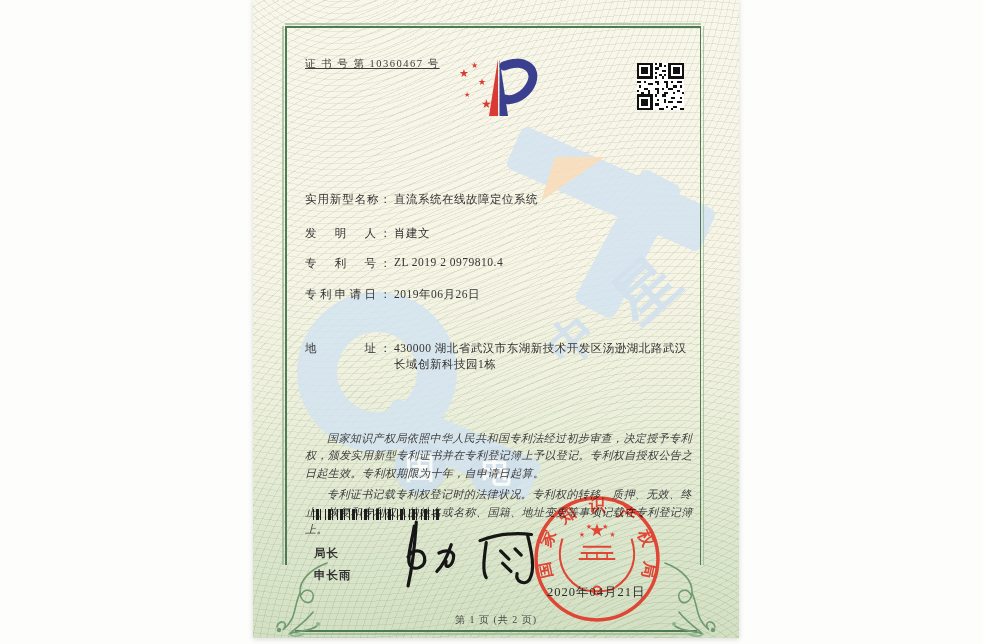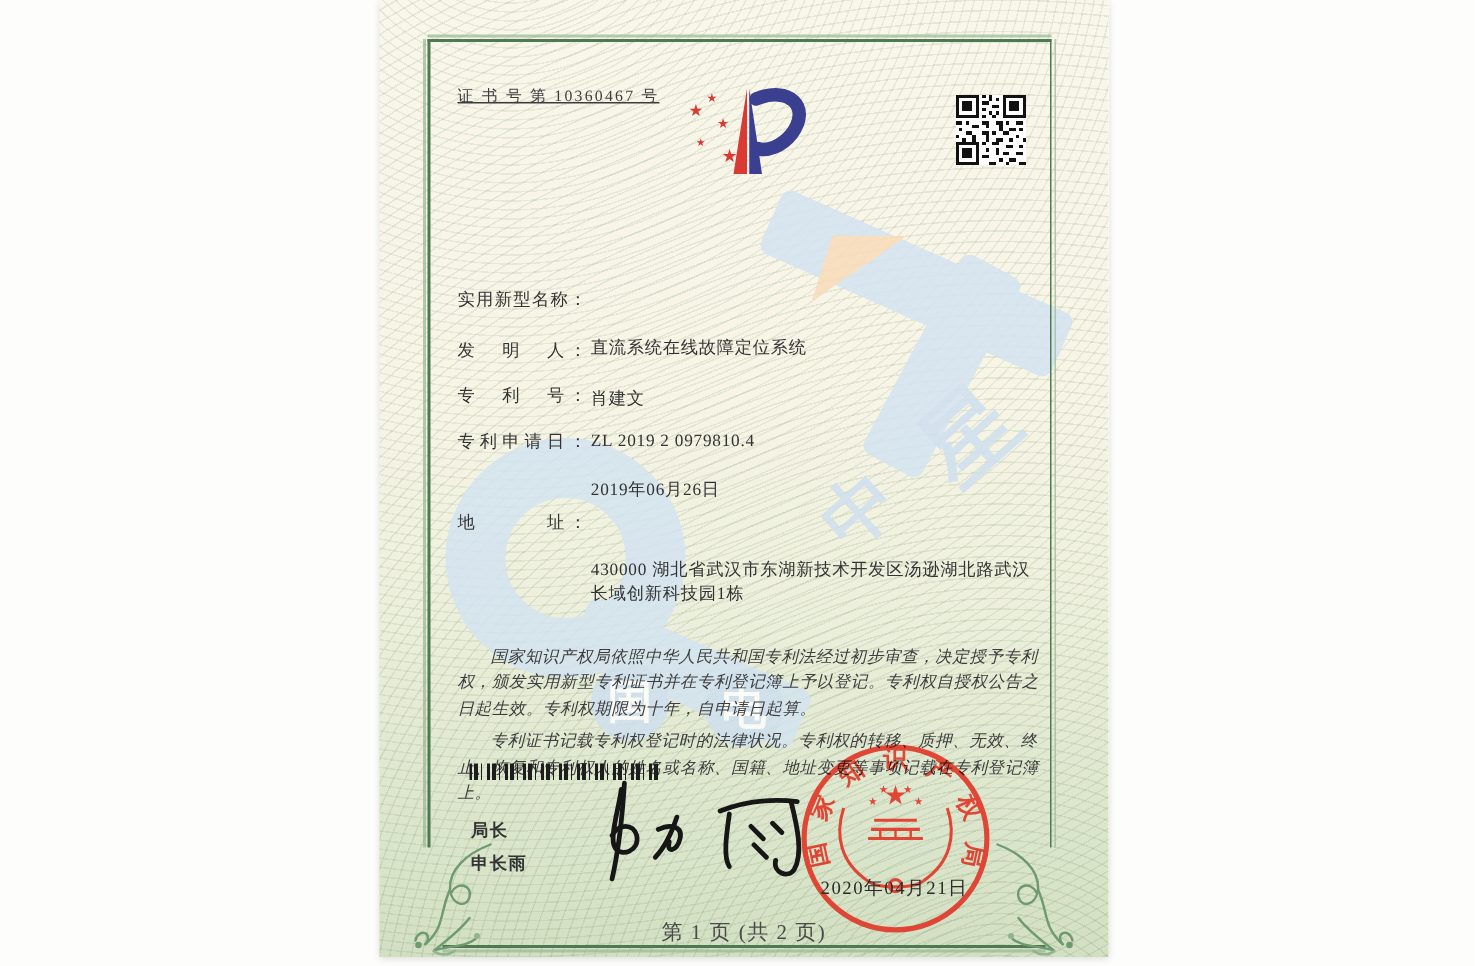--- a/index.html
+++ b/index.html
@@ -40,35 +40,35 @@
   
   .content{position:absolute;inset:0;z-index:3;color:#2f2f2f;}
   .cert-no{position:absolute;left:52px;top:57px;font-size:10.5px;letter-spacing:1.5px;color:#3c3c3c;text-decoration:underline;}
   .logo{position:absolute;left:198px;top:53px;}
   .qr{position:absolute;left:384px;top:63px;}
   .title{position:absolute;left:0;right:0;top:128px;text-align:center;
     font-size:26px;font-weight:600;letter-spacing:6px;color:#111;}
   .row{position:absolute;left:52px;font-size:11.5px;white-space:nowrap;color:#333;}
   .flabel{display:inline-block;width:86px;text-align:justify;text-align-last:justify;vertical-align:top;}
   .flabel.auto{width:auto;text-align-last:auto;margin-right:2px;}
-  .fvalue{display:inline-block;vertical-align:top;letter-spacing:.5px;margin-top:32px;}
+  .fvalue{display:inline-block;vertical-align:top;letter-spacing:.5px;}
   .fvalue.wrap{white-space:normal;width:302px;line-height:1.35;}
   .grant2{position:absolute;left:219px;top:0;}
   .paras{position:absolute;left:52px;width:396px;top:388px;margin-top:42px;}
   .paras p{margin:0 0 4px 0;font-size:11px;line-height:1.58;font-style:italic;
     color:#3d3d3d;text-indent:2em;letter-spacing:.4px;}
   .barcode{position:absolute;left:60px;top:509px;width:126px;height:11px;
     background:repeating-linear-gradient(90deg,#1d1d1d 0 1.5px,transparent 1.5px 3px,
       #1d1d1d 3px 6px,transparent 6px 7.5px,#1d1d1d 7.5px 8.5px,transparent 8.5px 12px);}
   .signer{position:absolute;left:61px;font-family:"Liberation Sans","DejaVu Sans",sans-serif;
     font-size:11.5px;font-weight:bold;color:#333;letter-spacing:1px;}
   .sig{position:absolute;left:130px;top:518px;}
   .seal{position:absolute;left:279px;top:494px;z-index:4;opacity:.93;mix-blend-mode:multiply;}
   .seal-date{position:absolute;left:294px;top:584px;z-index:5;font-size:12.5px;color:#2b2b2b;letter-spacing:1px;}
-  .footer{position:absolute;left:0;right:0;top:613px;text-align:center;font-size:14px;color:#4a4a4a;letter-spacing:1px;}
+  .footer{position:absolute;left:0;right:0;top:613px;text-align:center;font-size:10px;color:#4a4a4a;letter-spacing:1px;}
 </style>
 </head>
 <body>
 
 <div class="paper">
 
   <div class="watermark">
     <div class="wm-shape" style="left:252px;top:166px;width:212px;height:46px;transform:rotate(24deg);"></div>
     <div class="wm-shape" style="left:300px;top:222px;width:150px;height:44px;transform:rotate(118deg);"></div>
     <div class="wm-shape" style="left:126px;top:428px;width:162px;height:42px;transform:rotate(24deg);"></div>

